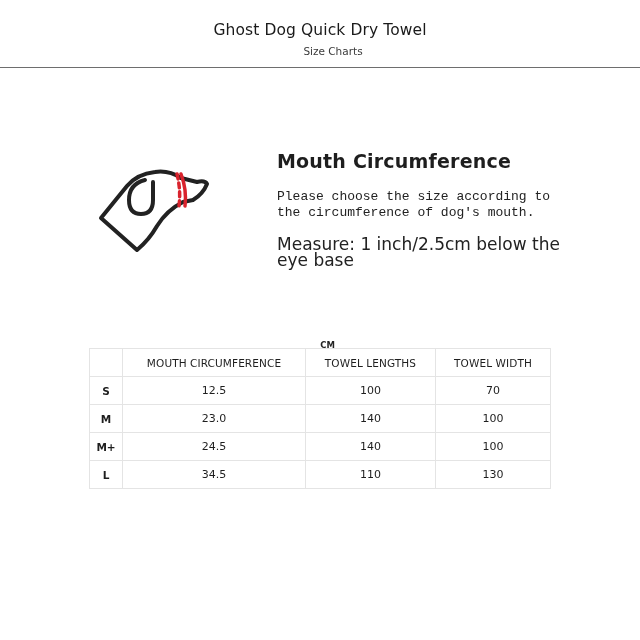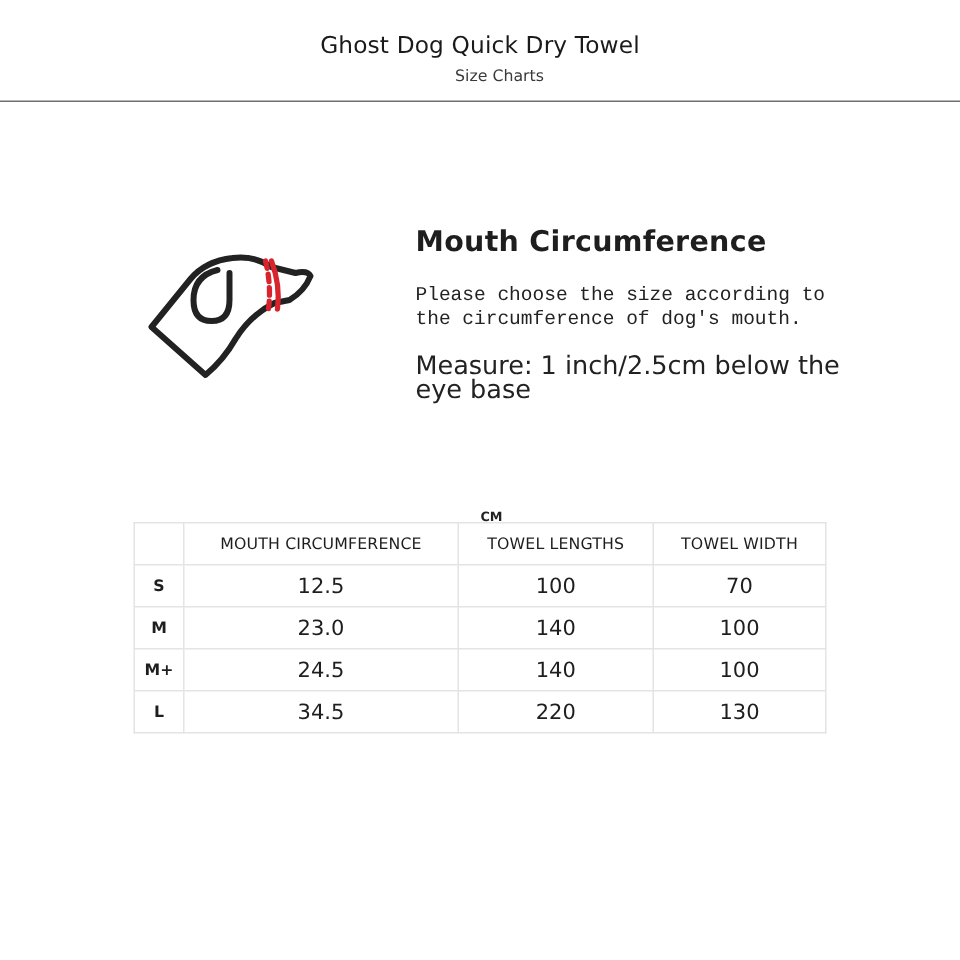--- a/index.html
+++ b/index.html
@@ -33,21 +33,21 @@
       position: absolute; top: 328px; left: 305px; width: 30px; text-align: right;
       font-size: 8.5px; font-weight: bold; color: #222; margin-top: 12px;
     }
 
     table.size-table {
       position: absolute; left: 89px; top: 348px; width: 461px;
       border-collapse: collapse; table-layout: fixed;
     }
     .size-table td, .size-table th {
       border: 1px solid #e4e4e4; height: 28px; text-align: center; vertical-align: middle;
-      font-size: 14px; color: #1e1e1e;
+      font-size: 11px; color: #1e1e1e;
     }
     .size-table th { font-weight: 500; font-size: 10.5px; letter-spacing: 0.1px; }
     .size-table td.size { font-weight: bold; font-size: 10.5px; }
   </style>
 </head>
 <body>
 
 <div class="page">
   <div class="header">
     <div class="title">Ghost Dog Quick Dry Towel</div>
@@ -103,18 +103,18 @@
     </tr>
     <tr>
       <td class="size">M+</td>
       <td>24.5</td>
       <td>140</td>
       <td>100</td>
     </tr>
     <tr>
       <td class="size">L</td>
       <td>34.5</td>
-      <td>220</td>
+      <td>110</td>
       <td>130</td>
     </tr>
   </tbody>
     </table>
 </div>
 
 </body></html>

